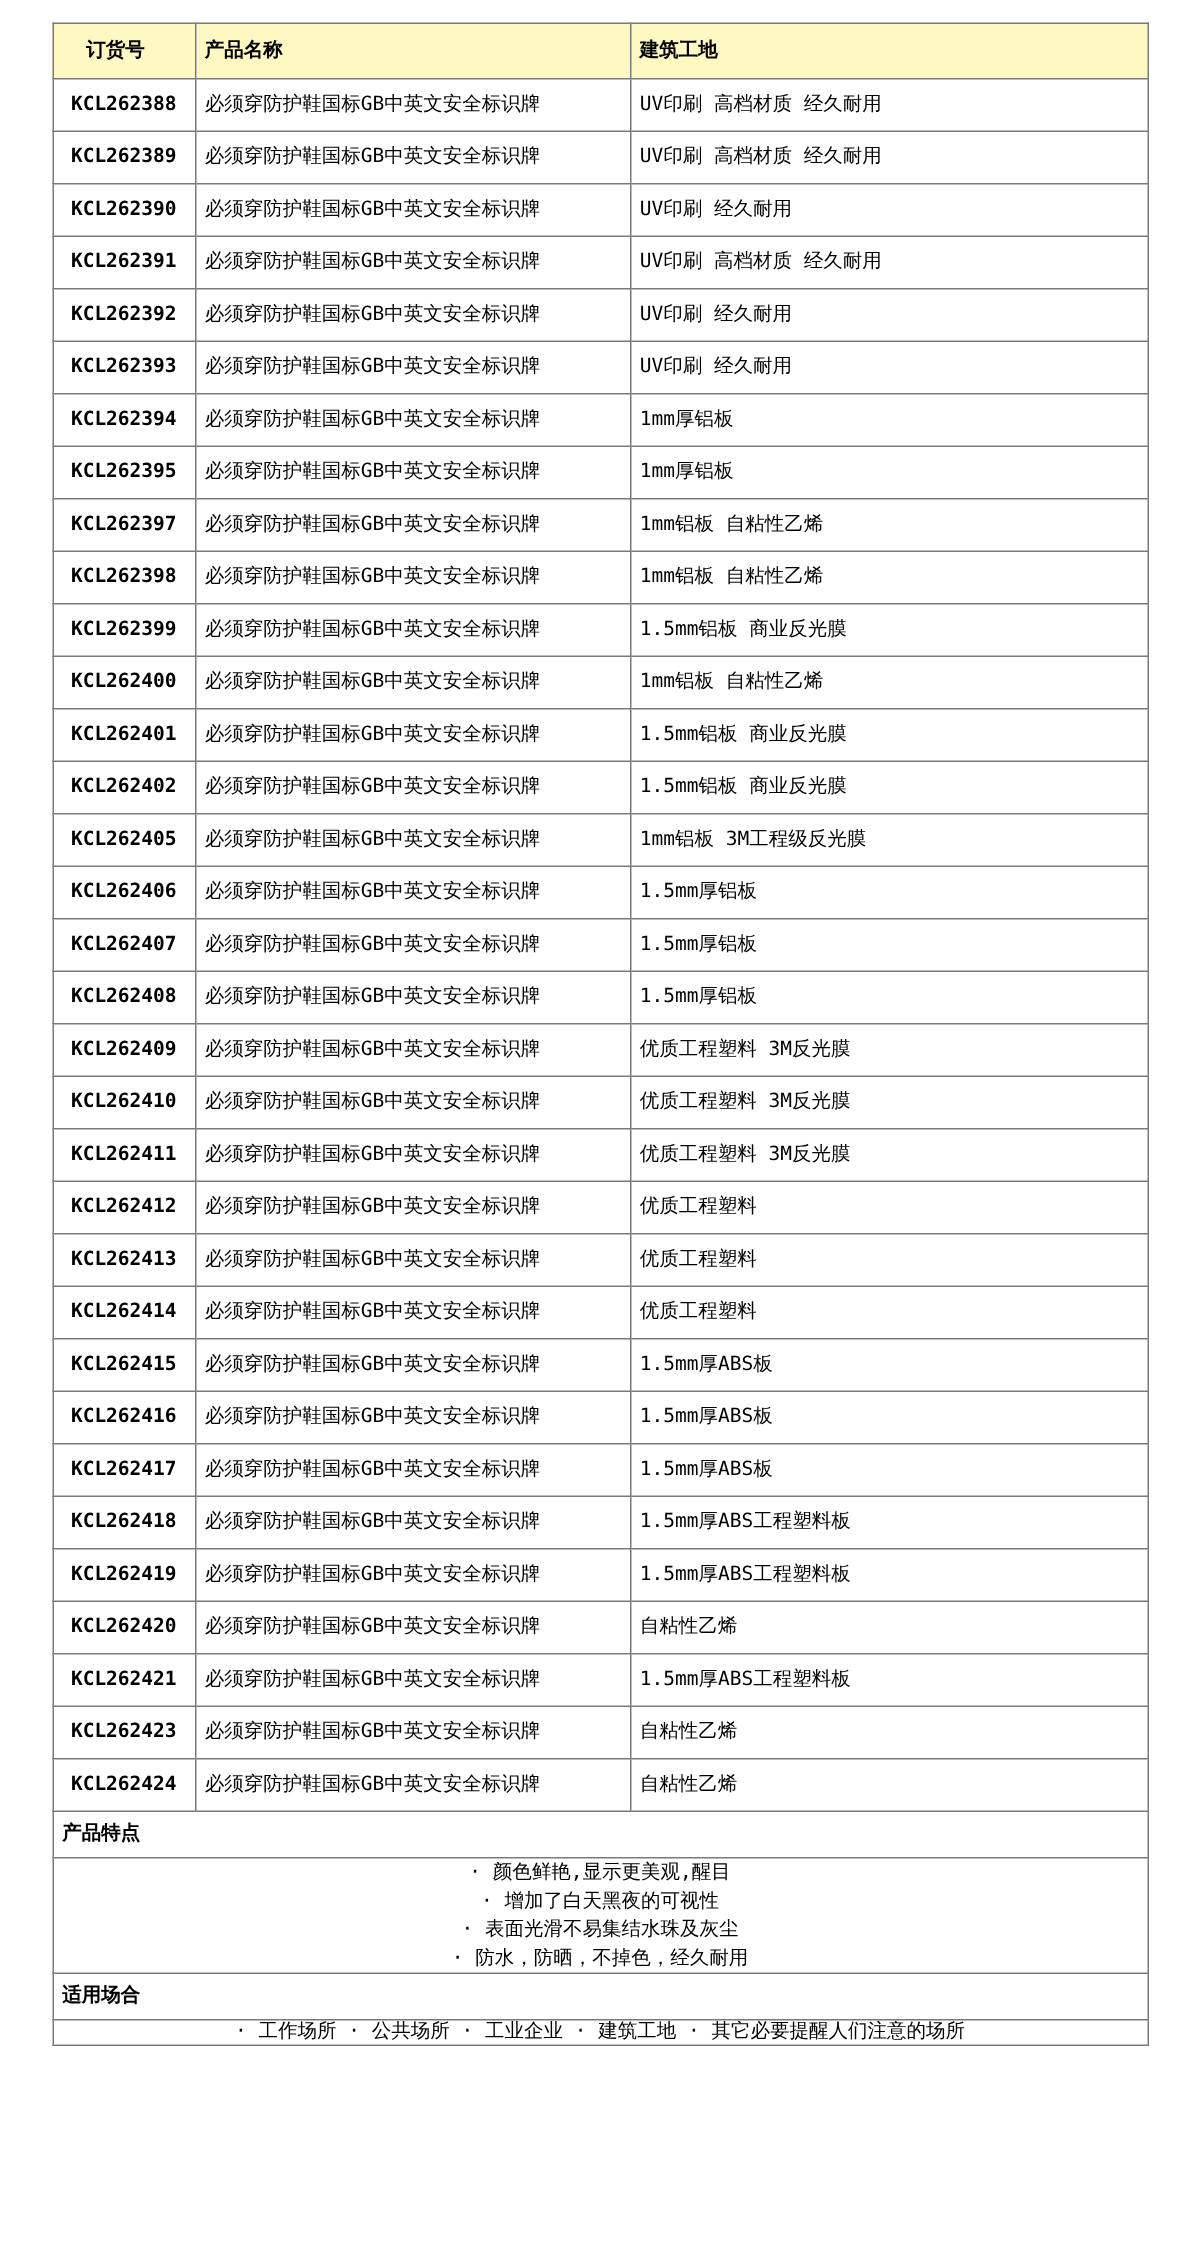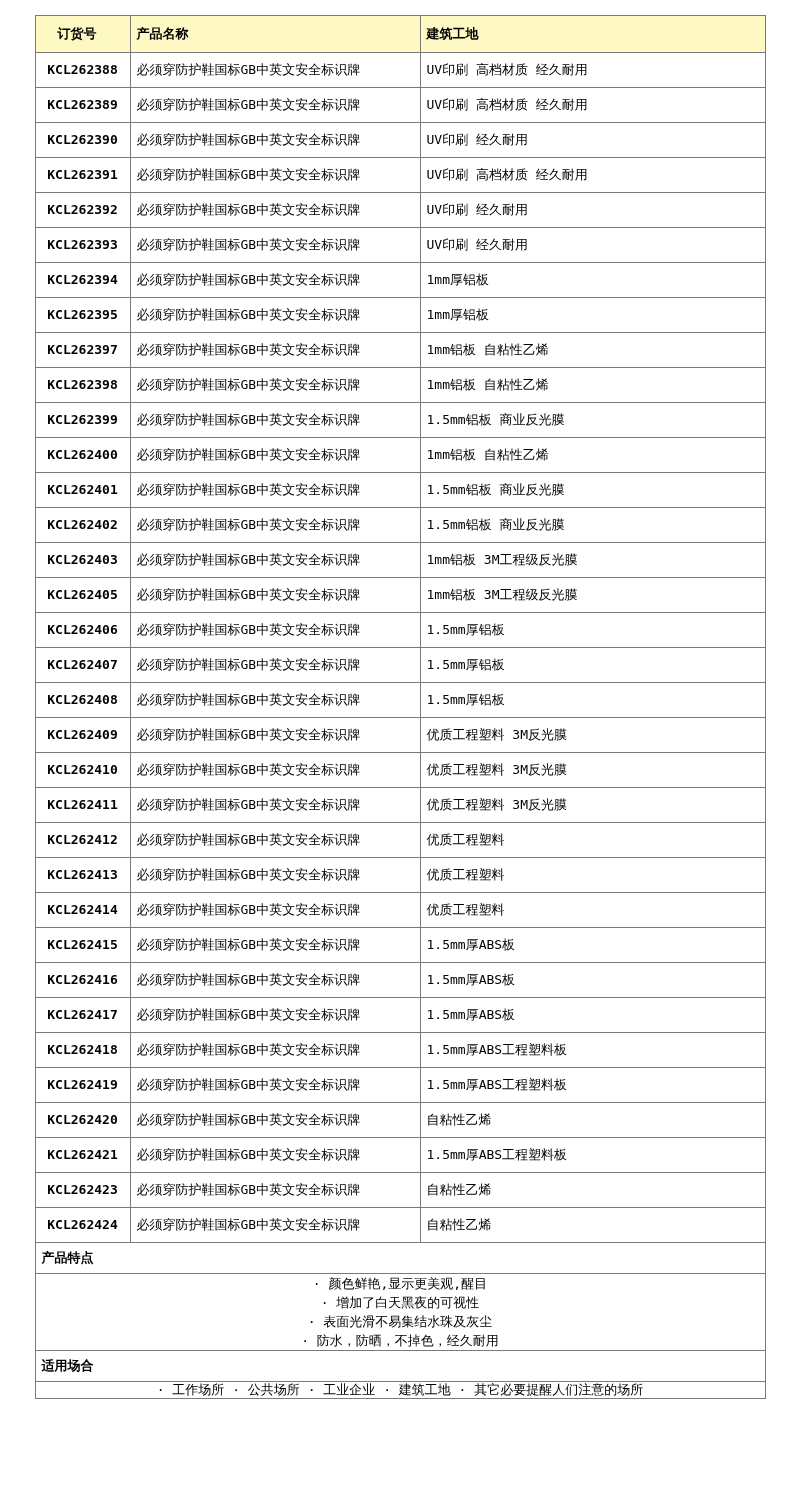--- a/index.html
+++ b/index.html
@@ -182,25 +182,20 @@
     <td class="name-col">必须穿防护鞋国标GB中英文安全标识牌</td>
     <td class="spec-col">1.5mm铝板 商业反光膜</td>
   </tr>
 
   <tr>
     <td class="order-col">KCL262402</td>
     <td class="name-col">必须穿防护鞋国标GB中英文安全标识牌</td>
     <td class="spec-col">1.5mm铝板 商业反光膜</td>
   </tr>
 
-  <tr>
-    <td class="order-col">KCL262403</td>
-    <td class="name-col">必须穿防护鞋国标GB中英文安全标识牌</td>
-    <td class="spec-col">1mm铝板 3M工程级反光膜</td>
-  </tr>
 
 
   <tr>
     <td class="order-col">KCL262405</td>
     <td class="name-col">必须穿防护鞋国标GB中英文安全标识牌</td>
     <td class="spec-col">1mm铝板 3M工程级反光膜</td>
   </tr>
 
   <tr>
     <td class="order-col">KCL262406</td>

